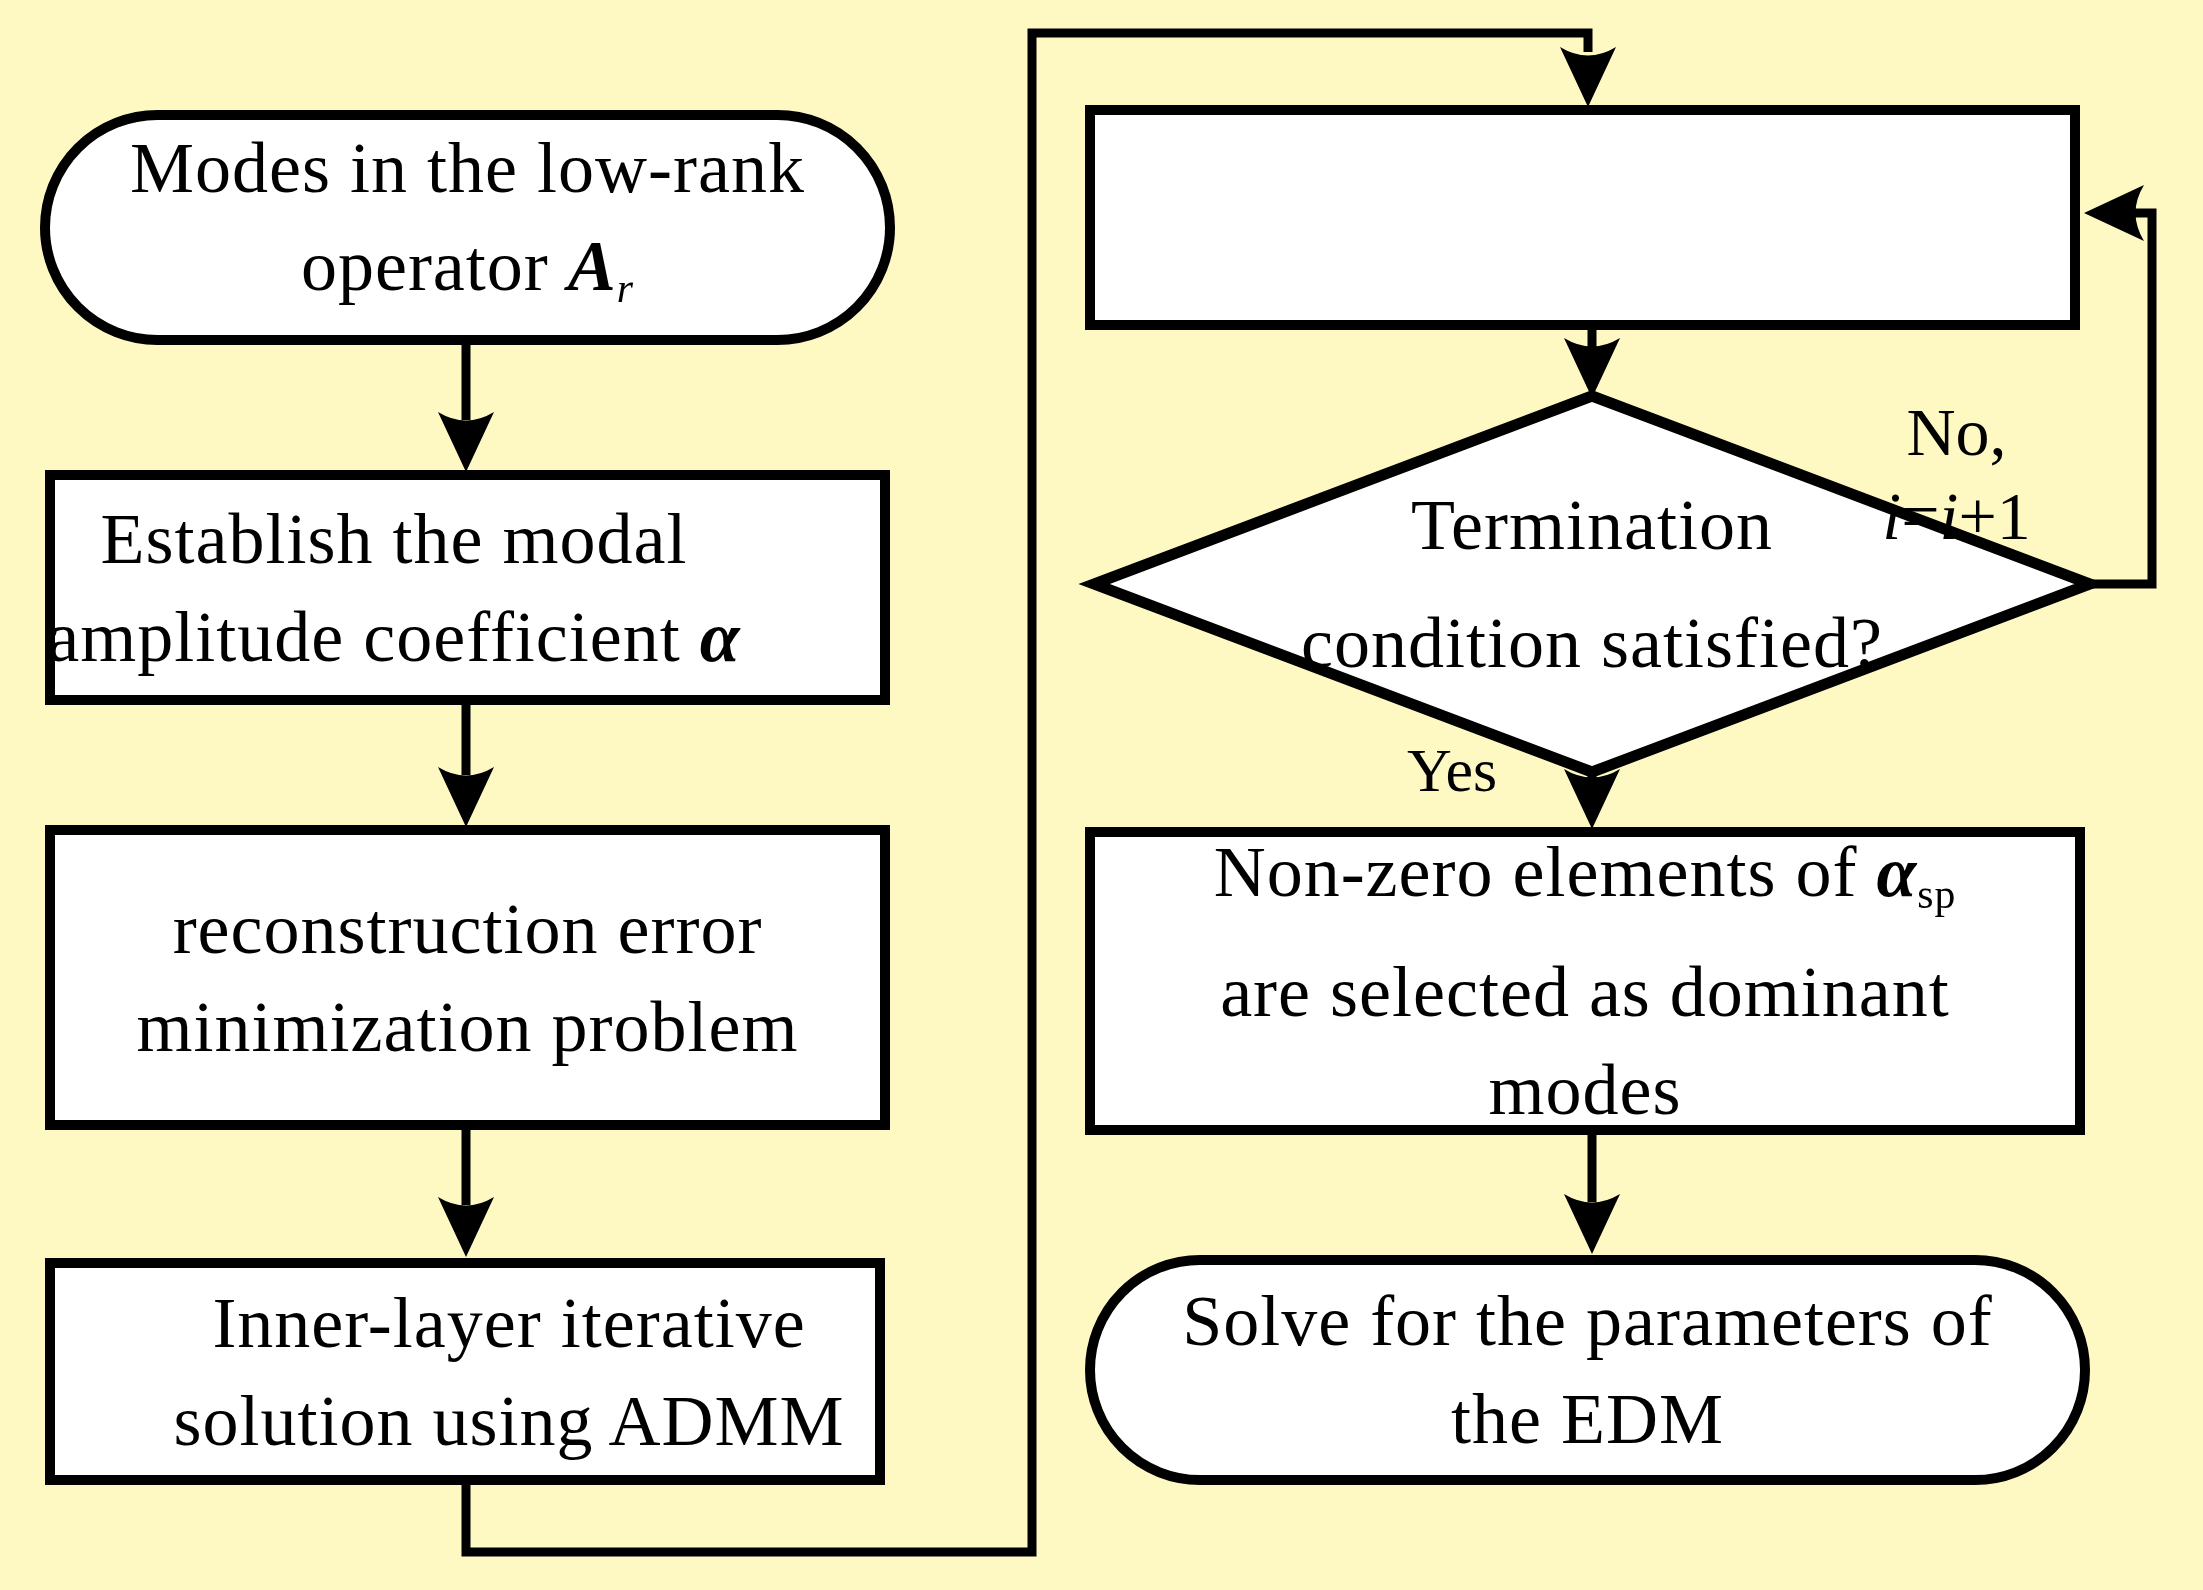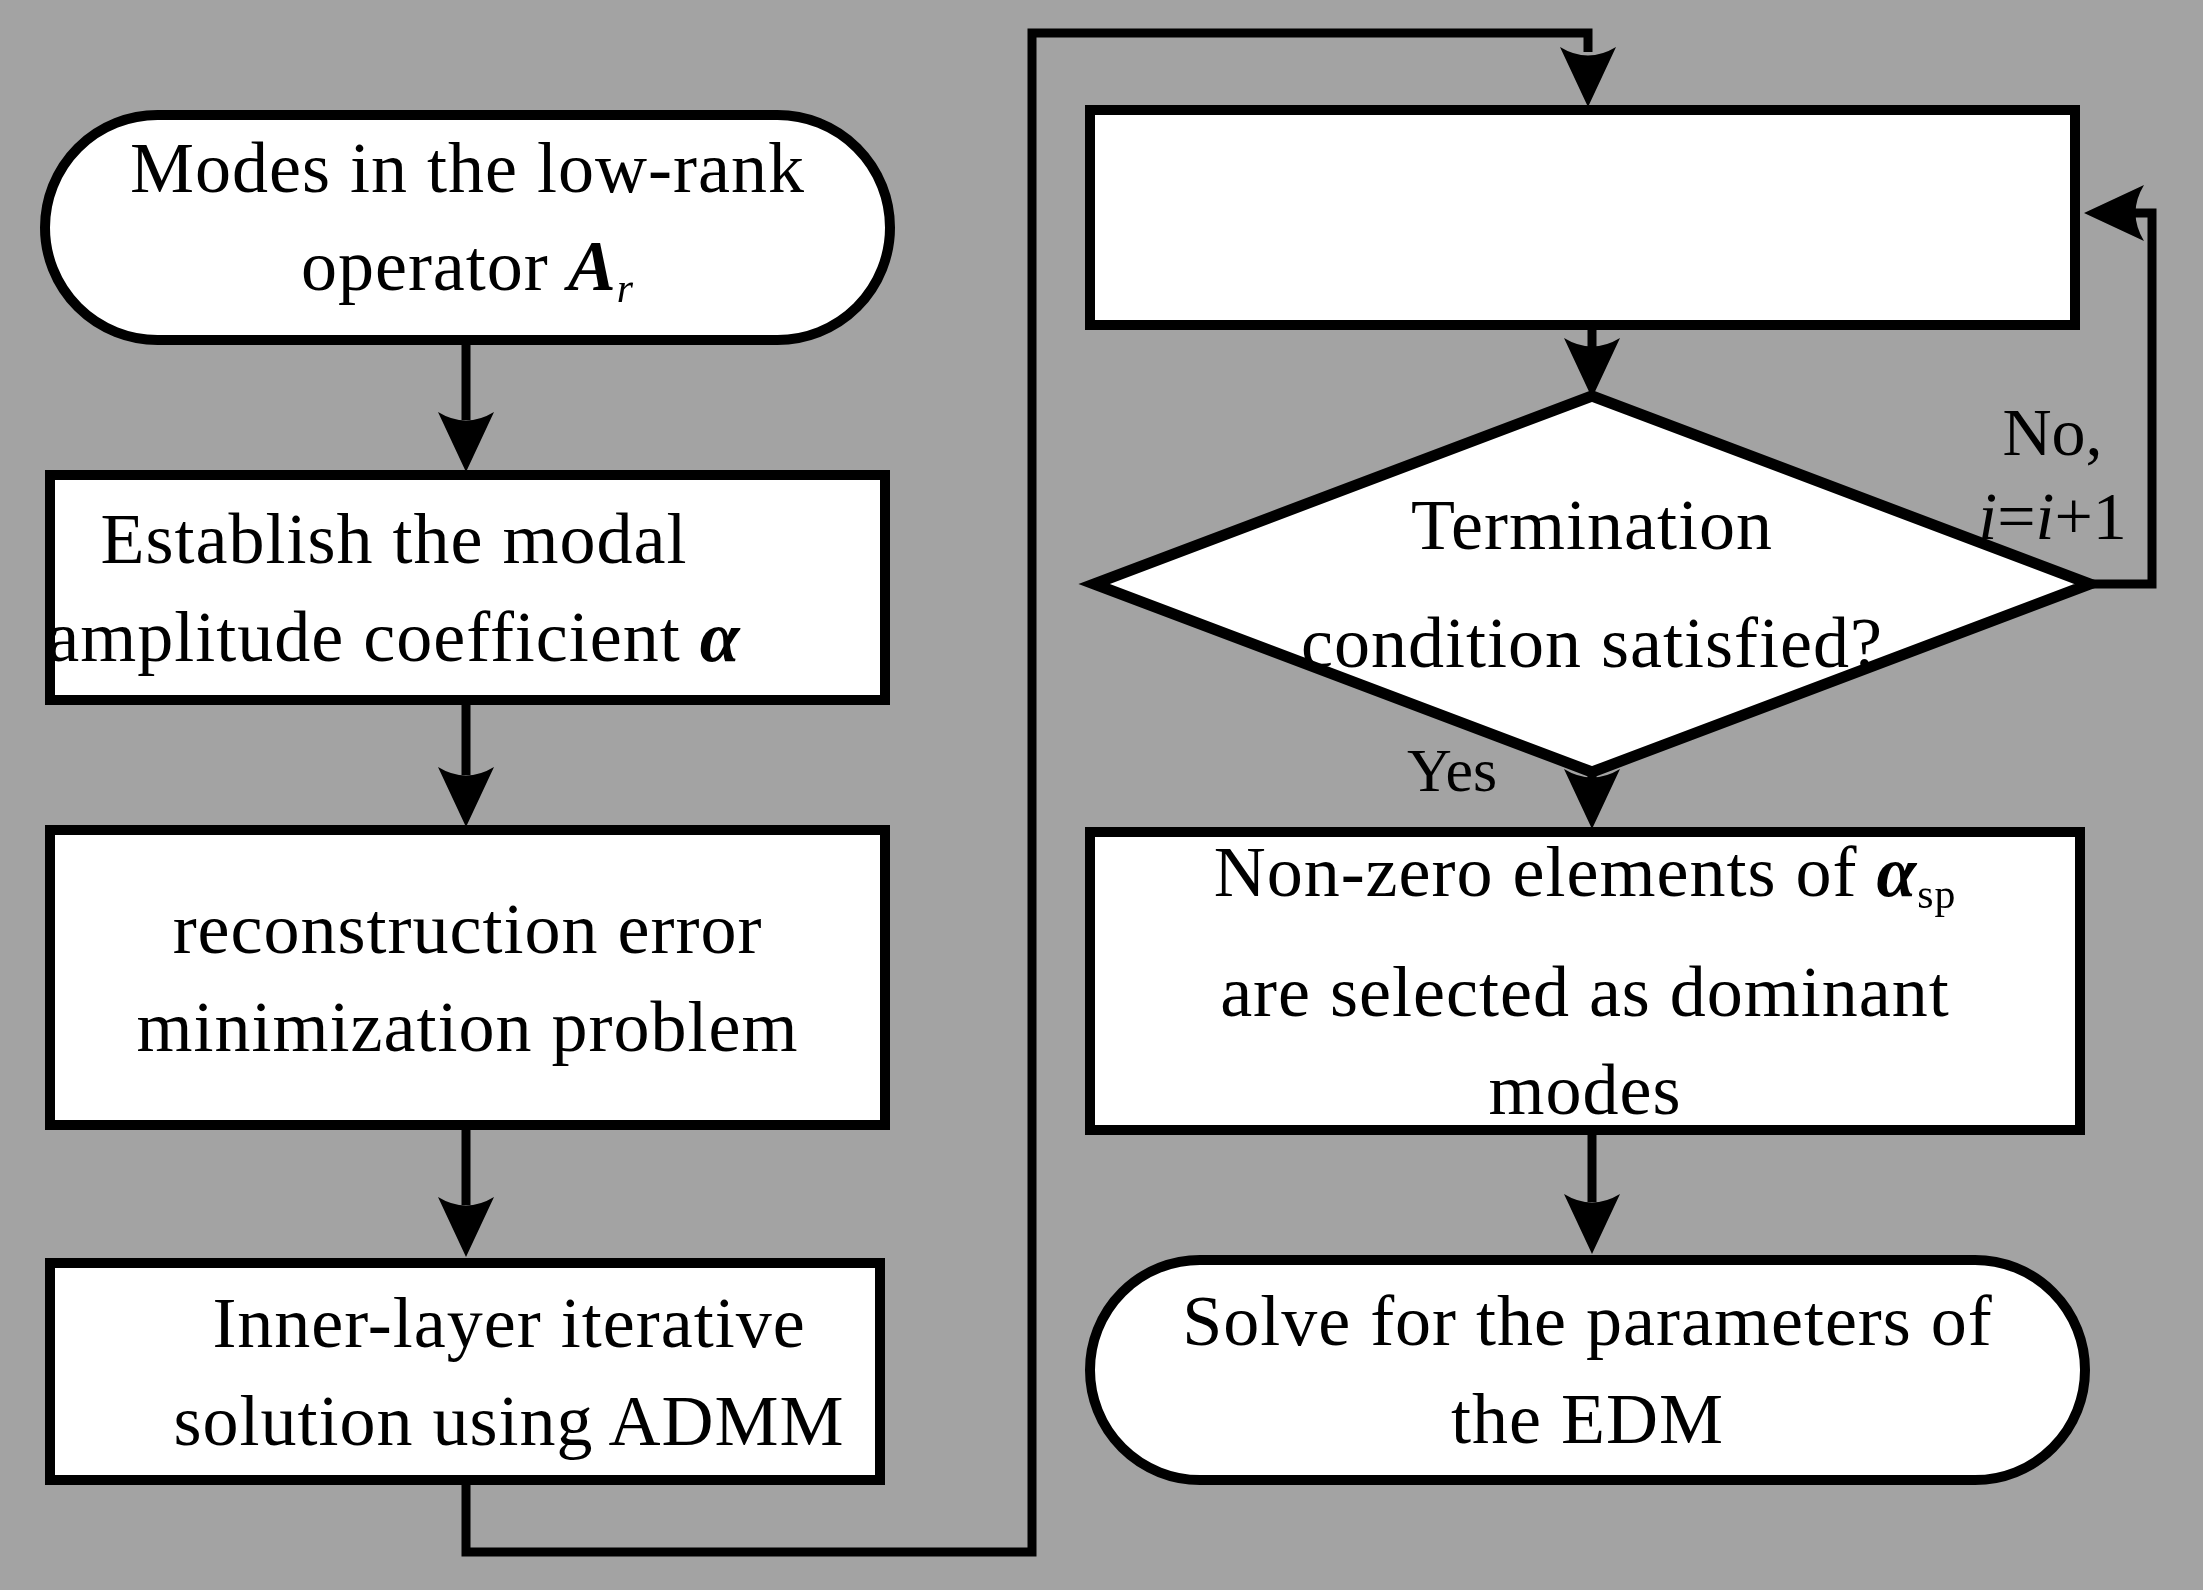--- a/index.html
+++ b/index.html
@@ -7,21 +7,21 @@
     padding: 0;
     background: #ffffff;
     width: 2203px;
     height: 1590px;
     overflow: hidden;
   }
   #canvas {
     position: relative;
     width: 2203px;
     height: 1590px;
-    background: #a3a3a3;
+    background: #fef9c3;
     font-family: "Liberation Serif", "DejaVu Serif", serif;
     color: #000000;
   }
   .node {
     position: absolute;
     background: #ffffff;
     border: 10px solid #000000;
     box-sizing: border-box;
   }
   .stadium { border-radius: 118px; }
@@ -143,21 +143,21 @@
     </div>
     <div>are selected as dominant</div>
     <div>modes</div>
   </div>
 
   <div class="txt" style="left:1085px; top:1255px; width:1005px; height:230px;font-family:Liberation Serif, serif;">
     <div>Solve for the parameters of</div>
     <div>the EDM</div>
   </div>
 
-  <div class="edge-label" style="left:1945px; top:390px; width:215px;">
+  <div class="edge-label" style="left:1849px; top:390px; width:215px;">
     <div>No,</div>
     <div>
       <span class="it">i</span><span>=</span><span class="it">i</span><span>+1</span>
     </div>
   </div>
 
   <div class="edge-label" style="left:1372px; top:728px; width:160px; font-size:62px;">
     <div>Yes</div>
   </div>
 

